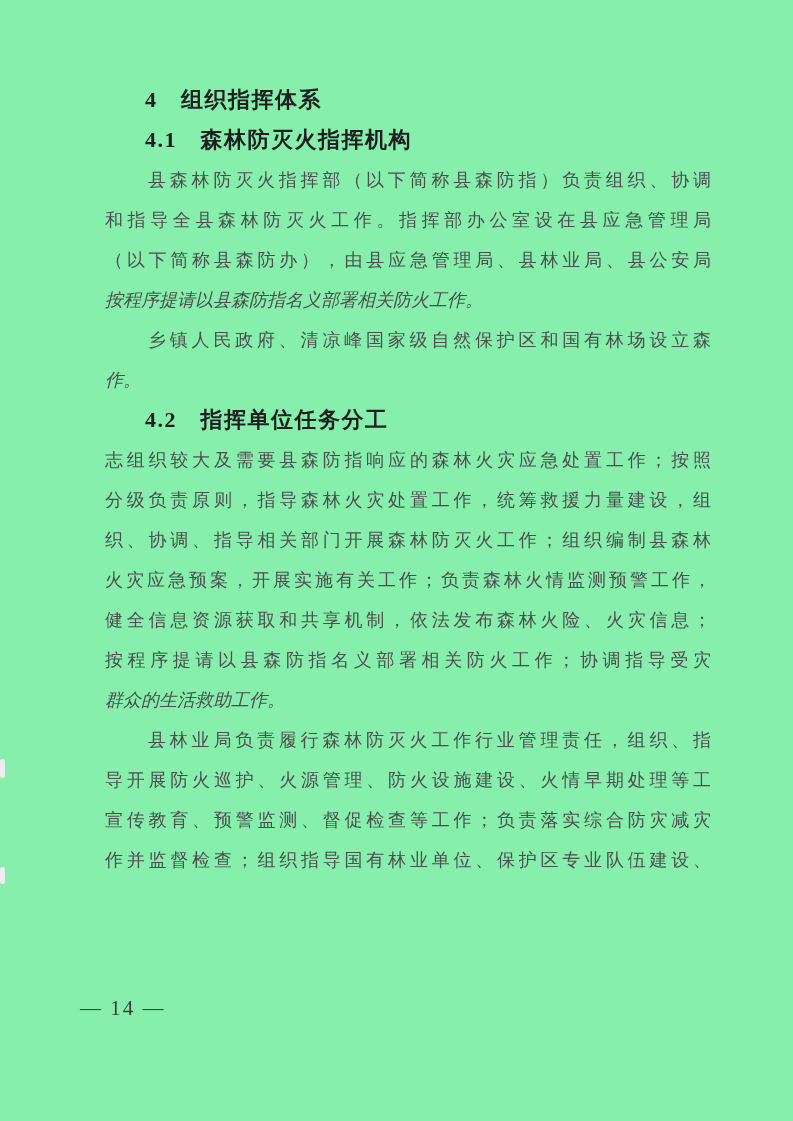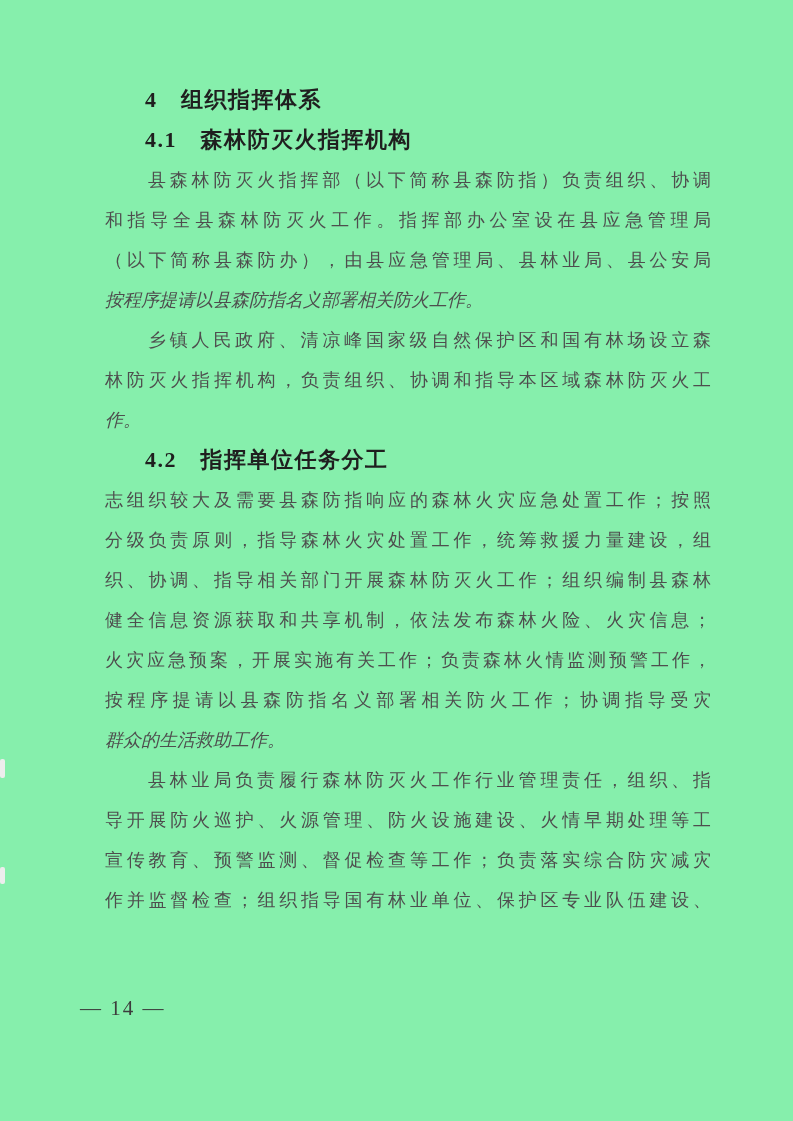--- a/index.html
+++ b/index.html
@@ -77,30 +77,29 @@
     <div class="heading">4　组织指挥体系</div>
 
     <div class="heading">4.1　森林防灭火指挥机构</div>
 
     <div class="line first">县森林防灭火指挥部（以下简称县森防指）负责组织、协调</div>
     <div class="line">和指导全县森林防灭火工作。指挥部办公室设在县应急管理局</div>
     <div class="line">（以下简称县森防办），由县应急管理局、县林业局、县公安局</div>
     <div class="line last">按程序提请以县森防指名义部署相关防火工作。</div>
 
     <div class="line first">乡镇人民政府、清凉峰国家级自然保护区和国有林场设立森</div>
-    <div class="line">林防灭火指挥机构，负责组织、协调和指导本区域森林防灭火工</div>
     <div class="line last">作。</div>
 
     <div class="heading">4.2　指挥单位任务分工</div>
 
     <div class="line">志组织较大及需要县森防指响应的森林火灾应急处置工作；按照</div>
     <div class="line">分级负责原则，指导森林火灾处置工作，统筹救援力量建设，组</div>
     <div class="line">织、协调、指导相关部门开展森林防灭火工作；组织编制县森林</div>
+    <div class="line">火灾应急预案，开展实施有关工作；负责森林火情监测预警工作，</div>
     <div class="line">健全信息资源获取和共享机制，依法发布森林火险、火灾信息；</div>
-    <div class="line">火灾应急预案，开展实施有关工作；负责森林火情监测预警工作，</div>
     <div class="line">按程序提请以县森防指名义部署相关防火工作；协调指导受灾</div>
     <div class="line last">群众的生活救助工作。</div>
 
     <div class="line first">县林业局负责履行森林防灭火工作行业管理责任，组织、指</div>
     <div class="line">导开展防火巡护、火源管理、防火设施建设、火情早期处理等工</div>
     <div class="line">宣传教育、预警监测、督促检查等工作；负责落实综合防灾减灾</div>
     <div class="line">作并监督检查；组织指导国有林业单位、保护区专业队伍建设、</div>
 
   </div>
 

